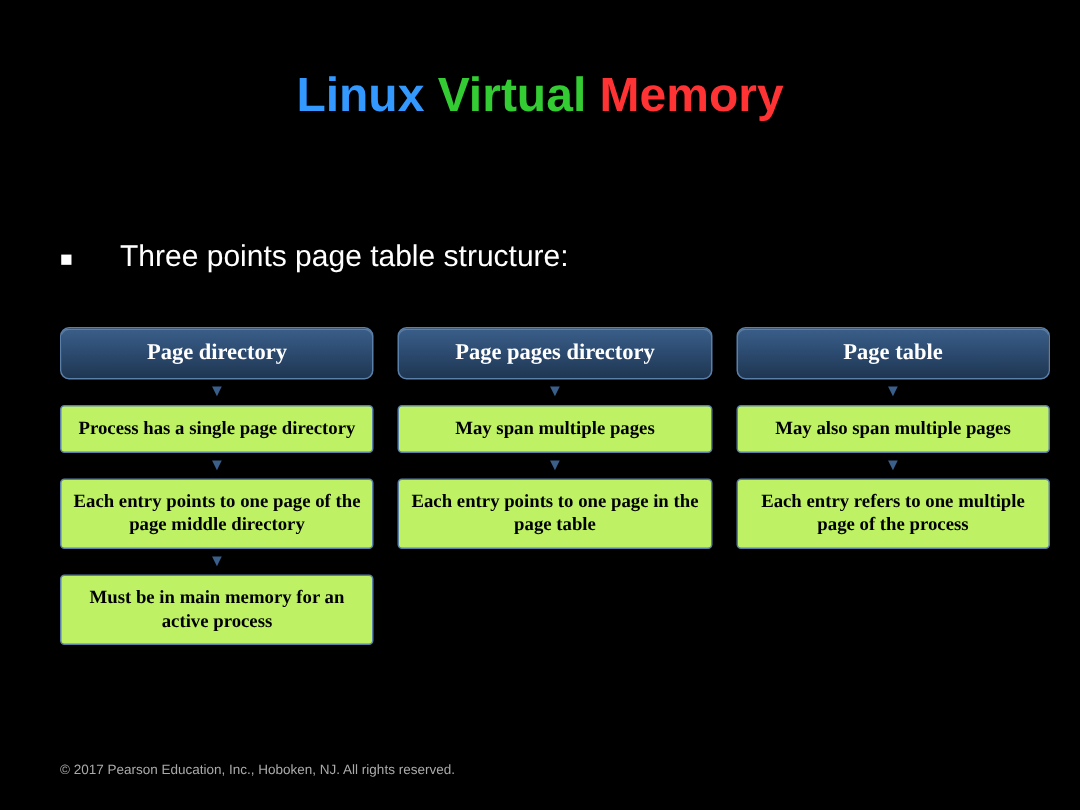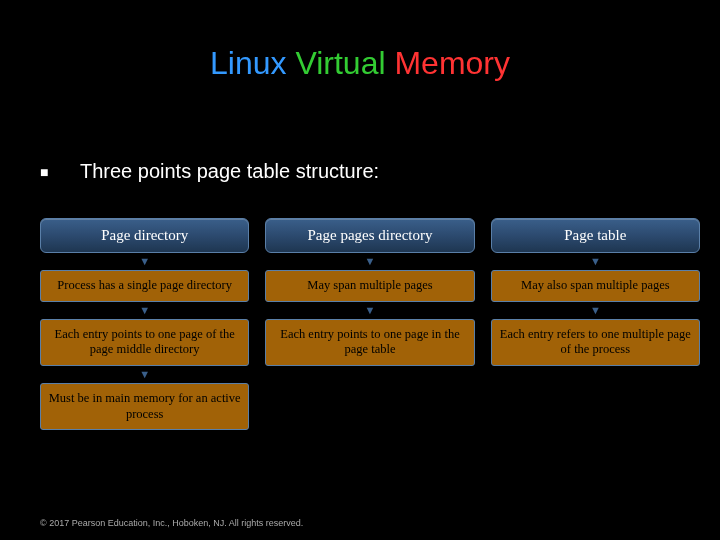--- a/index.html
+++ b/index.html
@@ -8,21 +8,21 @@
     height: 540px;
     background: #000;
     font-family: Arial, Helvetica, sans-serif;
     position: relative;
     overflow: hidden;
   }
   .title {
     text-align: center;
     padding-top: 45px;
     font-size: 32px;
-    font-weight: normal;
+    font-weight: bold;
   }
   .title .w1 { color: #3399ff; }
   .title .w2 { color: #33cc33; }
   .title .w3 { color: #ff3333; }
   .content {
     position: absolute;
     top: 160px;
     left: 40px;
     right: 20px;
     color: #fff;
@@ -36,20 +36,21 @@
   }
   .bullet-mark {
     width: 10px;
     display: inline-block;
     margin-right: 30px;
     font-size: 14px;
   }
   .diagram {
     display: flex;
     gap: 16px;
+    font-weight: bold;
   }
   .col {
     flex: 1;
     display: flex;
     flex-direction: column;
     align-items: center;
   }
   .header-box {
     width: 100%;
     background: linear-gradient(to bottom, #3a5f8a 0%, #2c4a6f 50%, #1e3651 100%);
@@ -57,39 +58,39 @@
     border-radius: 6px;
     color: #fff;
     text-align: center;
     font-family: Georgia, 'Times New Roman', serif;
     font-size: 15px;
     padding: 8px 4px;
     box-shadow: inset 0 1px 0 rgba(255,255,255,0.2);
   }
   .body-box {
     width: 100%;
-    background: #a16207;
+    background: #bef264;
     border: 1px solid #5a7fa8;
     border-radius: 3px;
     color: #000;
     text-align: center;
     font-family: Georgia, 'Times New Roman', serif;
     font-size: 12.5px;
     padding: 7px 6px;
     line-height: 1.25;
   }
   .arrow {
     color: #3a5f8a;
     font-size: 11px;
     line-height: 1;
     margin: 3px 0 3px 0;
   }
   .footer {
     position: absolute;
-    bottom: 12px;
+    bottom: 22px;
     left: 40px;
     font-size: 9px;
     color: #aaa;
   }
 </style>
 </head>
 <body>
 
 <div class="title">
   <span class="w1">Linux</span>

